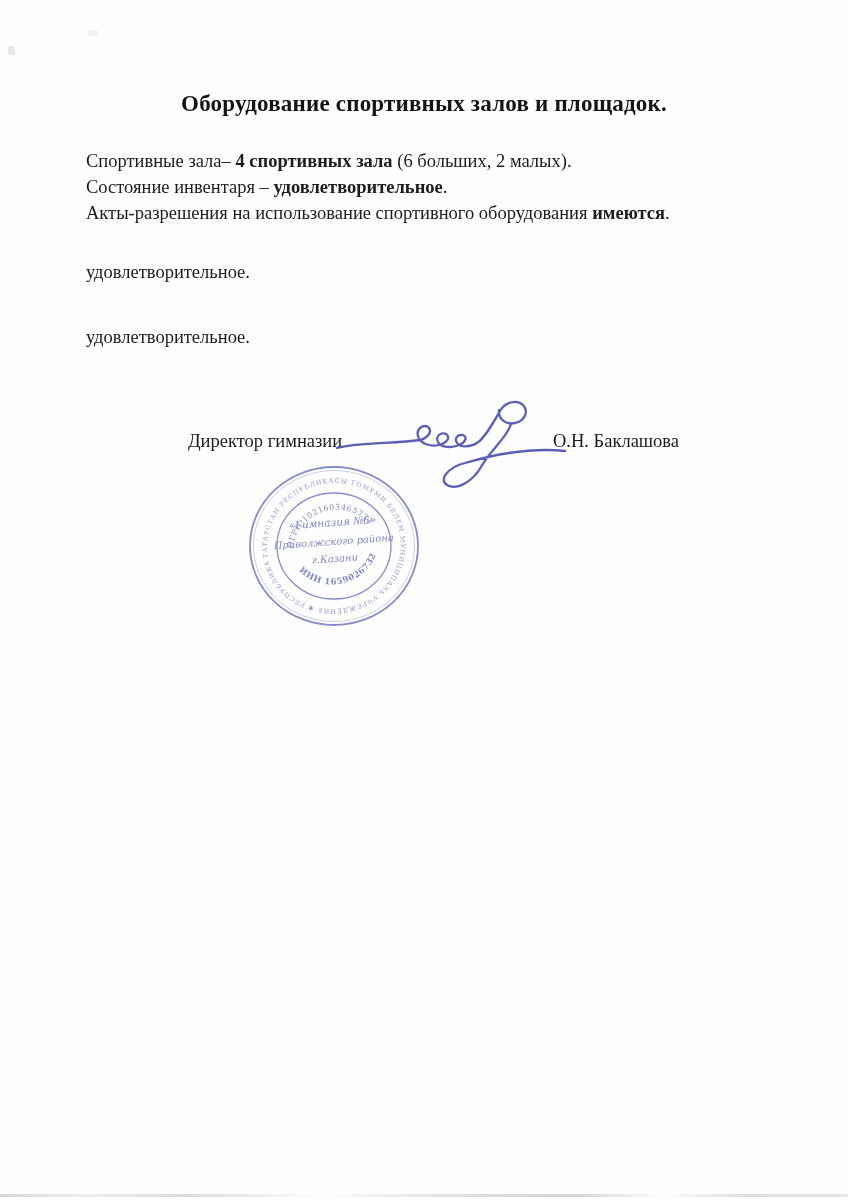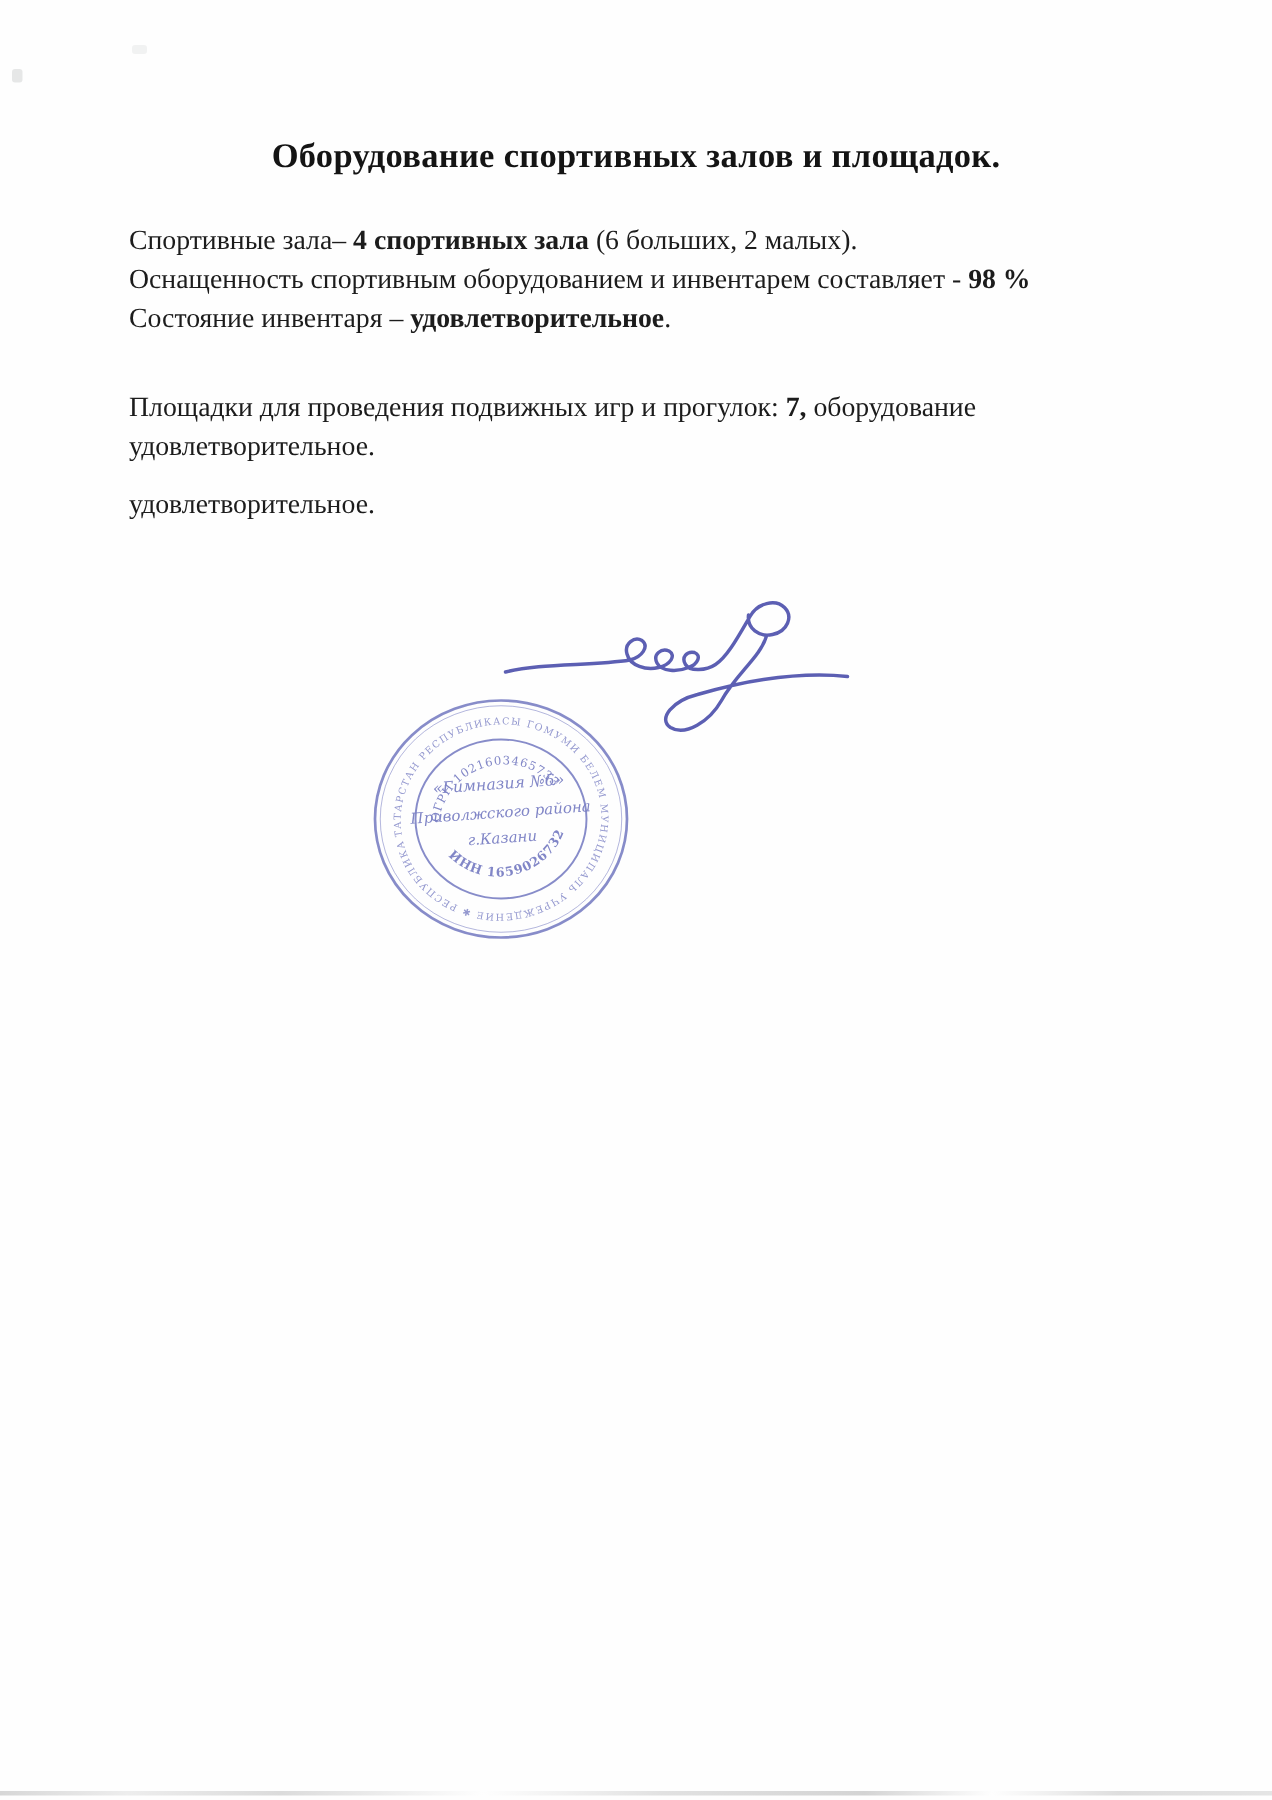--- a/index.html
+++ b/index.html
@@ -44,33 +44,36 @@
 
 <div class="page">
 
   <div class="speck" style="left:8px;top:46px;width:7px;height:9px;"></div>
   <div class="speck" style="left:88px;top:30px;width:10px;height:6px;opacity:.18;"></div>
 
   <h1 class="doc-title">Оборудование спортивных залов и площадок.</h1>
 
   <div class="para" style="top:148px;">
     <div class="line"><span>Спортивные зала– </span><span class="b">4 спортивных зала</span><span> (6 больших, 2 малых).</span></div>
-    <div class="line"><span>Оснащенность спортивным оборудованием и инвентарем составляет - </span><span class="b">98 %</span></div>
     <div class="line"><span>Состояние инвентаря – </span><span class="b">удовлетворительное</span><span>.</span></div>
+    <div class="line"><span>Акты-разрешения на использование спортивного оборудования </span><span class="b">имеются</span><span>.</span></div>
   </div>
 
   <div class="para" style="top:259px;">
-    <div class="line"><span>Площадки для проведения подвижных игр и прогулок: </span><span class="b">7,</span><span> оборудование</span></div>
     <div class="line"><span>удовлетворительное.</span></div>
   </div>
 
   <div class="para" style="top:324px;">
     <div class="line"><span>удовлетворительное.</span></div>
   </div>
 
+  <div class="sig-row">
+    <span class="sig-role">Директор гимназии</span>
+    <span class="sig-name">О.Н. Баклашова</span>
+  </div>
 
   <svg class="sig-svg" width="245" height="110" viewBox="0 0 245 110">
     <path d="M12,55
          C 35,49 70,51 95,47
          C 103,45 108,38 103,34
          C 98,31 91,36 93,43
          C 95,51 106,54 114,52
          C 122,50 126,44 121,41
          C 116,39 110,43 113,49
          C 116,55 127,55 134,52

